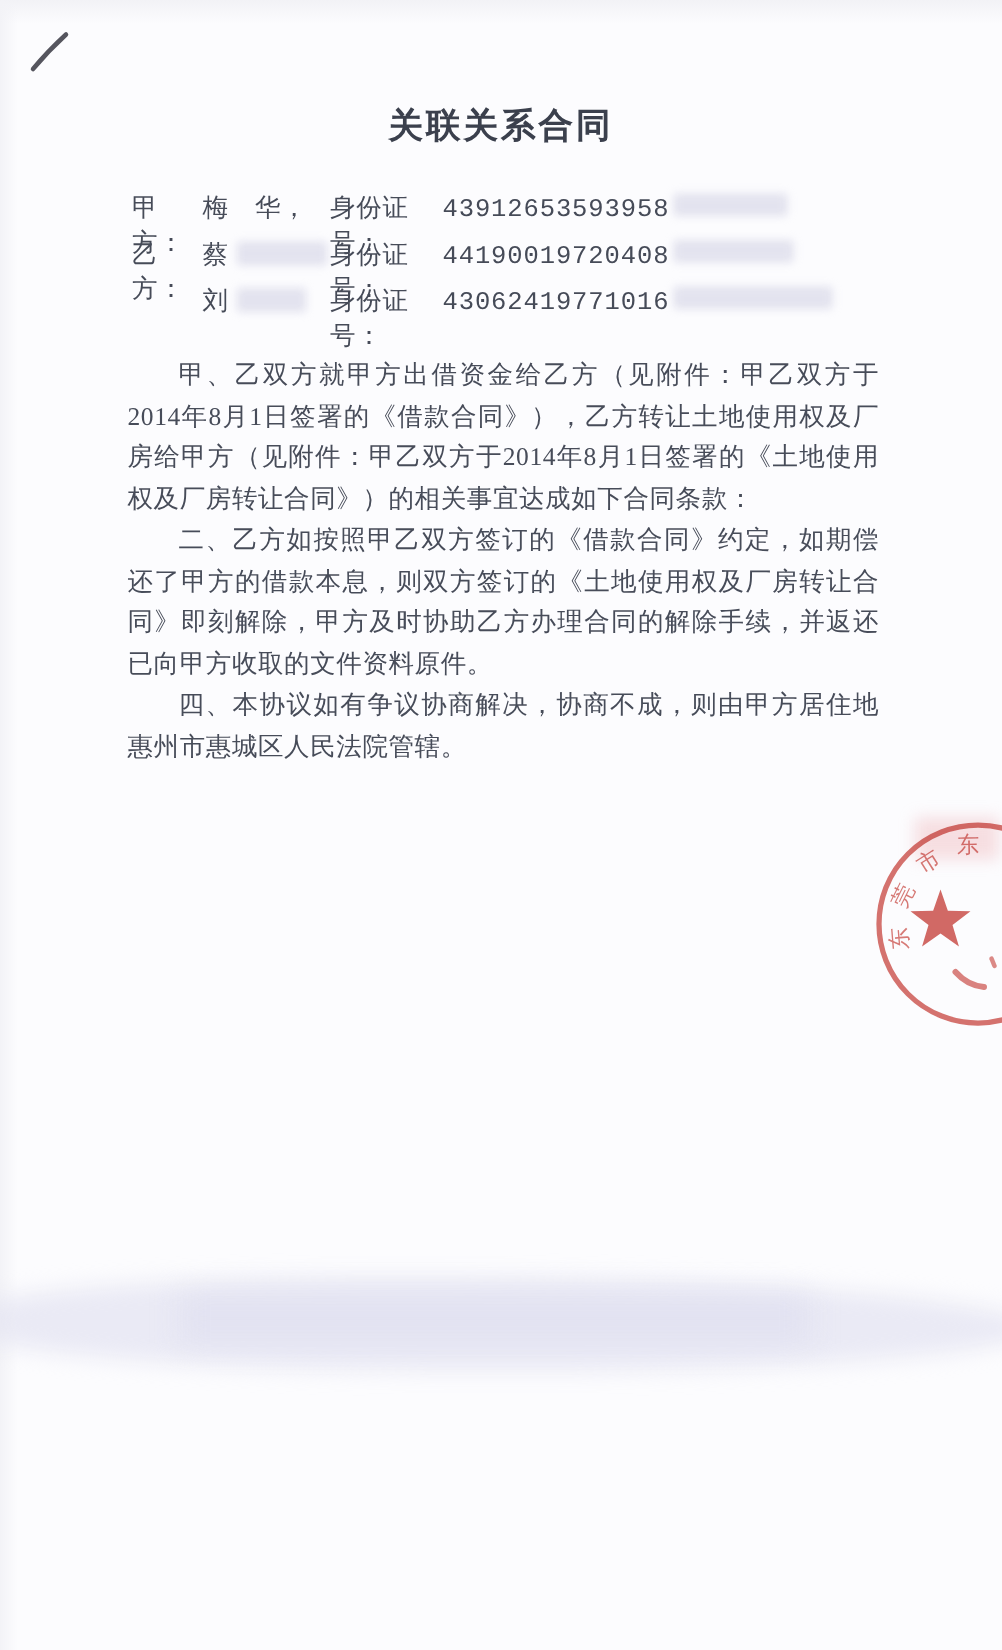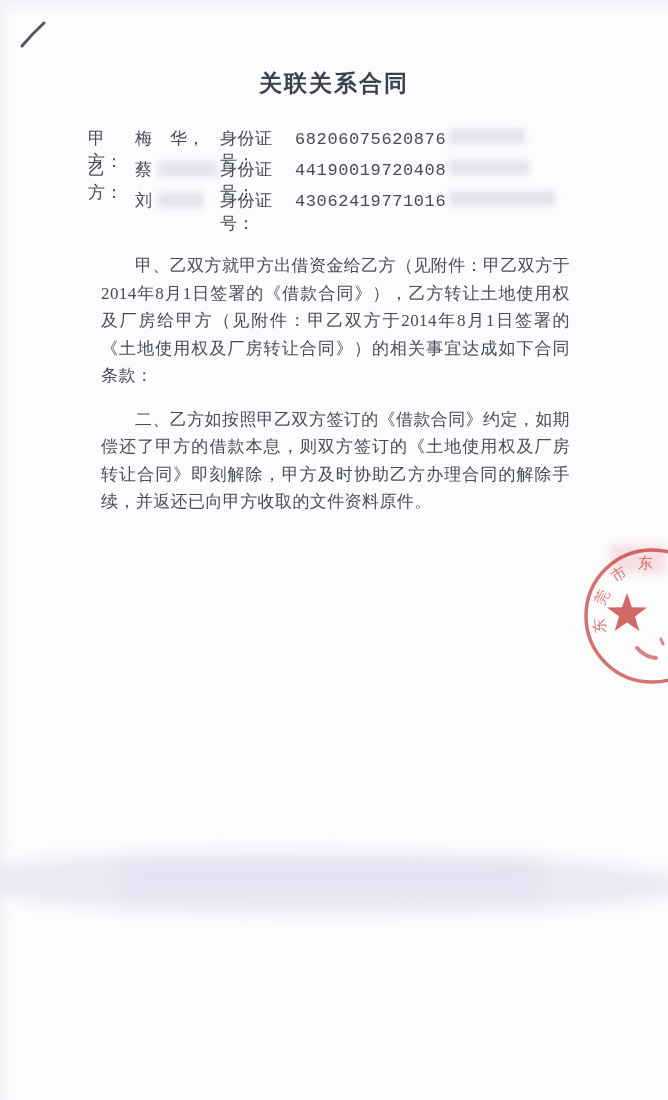--- a/index.html
+++ b/index.html
@@ -88,21 +88,21 @@
   
   .body-text {
     position: absolute;
     left: 85px; top: 236px; width: 501px;
     font-size: 17px;
     line-height: 27.5px;
     letter-spacing: 0.4px;
     text-align: justify;
     color: #474c59;
   }
-  .body-text p { text-indent: 2em; margin: 16px; }
+  .body-text p { text-indent: 2em; margin: 0; }
   
   #stamp-svg {
     position: absolute;
     left: 575px; top: 540px;
     opacity: 0.85;
     mix-blend-mode: multiply;
   }
 </style>
 </head>
 <body>
@@ -119,21 +119,21 @@
     <path d="M 8 34 Q 18 22 30 11" stroke="#55555e" stroke-width="3" fill="none" stroke-linecap="round"></path>
   </svg>
 
   <div class="doc-title">关联关系合同</div>
 
   <div class="parties">
     <div class="party-row">
       <span class="p-role">甲方：</span>
       <span class="p-name"><span>梅　华，</span></span>
       <span class="p-idlabel">身份证号：</span>
-      <span class="p-idnum">68206075620876</span>
+      <span class="p-idnum">43912653593958</span>
       <span class="num-blur" style="width:76px;"></span>
     </div>
     <div class="party-row">
       <span class="p-role">乙方：</span>
       <span class="p-name"><span>蔡</span><span class="name-blur" style="width:60px;"></span></span>
       <span class="p-idlabel">身份证号：</span>
       <span class="p-idnum">44190019720408</span>
       <span class="num-blur" style="width:80px;"></span>
     </div>
     <div class="party-row">
@@ -141,20 +141,21 @@
       <span class="p-name"><span>刘</span><span class="name-blur" style="width:46px;"></span></span>
       <span class="p-idlabel">身份证号：</span>
       <span class="p-idnum">43062419771016</span>
       <span class="num-blur" style="width:106px;"></span>
     </div>
   </div>
 
   <div class="body-text">
     <p>甲、乙双方就甲方出借资金给乙方（见附件：甲乙双方于2014年8月1日签署的《借款合同》），乙方转让土地使用权及厂房给甲方（见附件：甲乙双方于2014年8月1日签署的《土地使用权及厂房转让合同》）的相关事宜达成如下合同条款：</p>
     <p>二、乙方如按照甲乙双方签订的《借款合同》约定，如期偿还了甲方的借款本息，则双方签订的《土地使用权及厂房转让合同》即刻解除，甲方及时协助乙方办理合同的解除手续，并返还已向甲方收取的文件资料原件。</p>
+    <p>四、本协议如有争议协商解决，协商不成，则由甲方居住地惠州市惠城区人民法院管辖。</p>
   </div>
 
   <svg id="stamp-svg" width="93" height="150" viewBox="0 0 93 150">
     <circle cx="77" cy="76" r="66" fill="none" stroke="#c73c35" stroke-width="3.5" opacity="0.85"></circle>
     <polygon points="52,53 56.9,67.2 72,67.5 60,76.6 64.3,91 52,82.4 39.7,91 44,76.6 32,67.5 47.1,67.2" fill="#c73c35" opacity="0.9"></polygon>
     <path id="stampArc" d="M 33.5 96.3 A 48 48 0 0 1 81.2 28.2" fill="none"></path>
     <text font-size="15" letter-spacing="11" fill="#c73c35" opacity="0.8" font-family="Liberation Serif, DejaVu Serif, serif">
       <textPath href="#stampArc" startOffset="4">东莞市东</textPath>
     </text>
     <path d="M 62 108 Q 70 117 81 118" stroke="#c73c35" stroke-width="4" fill="none" stroke-linecap="round" opacity="0.75"></path>

